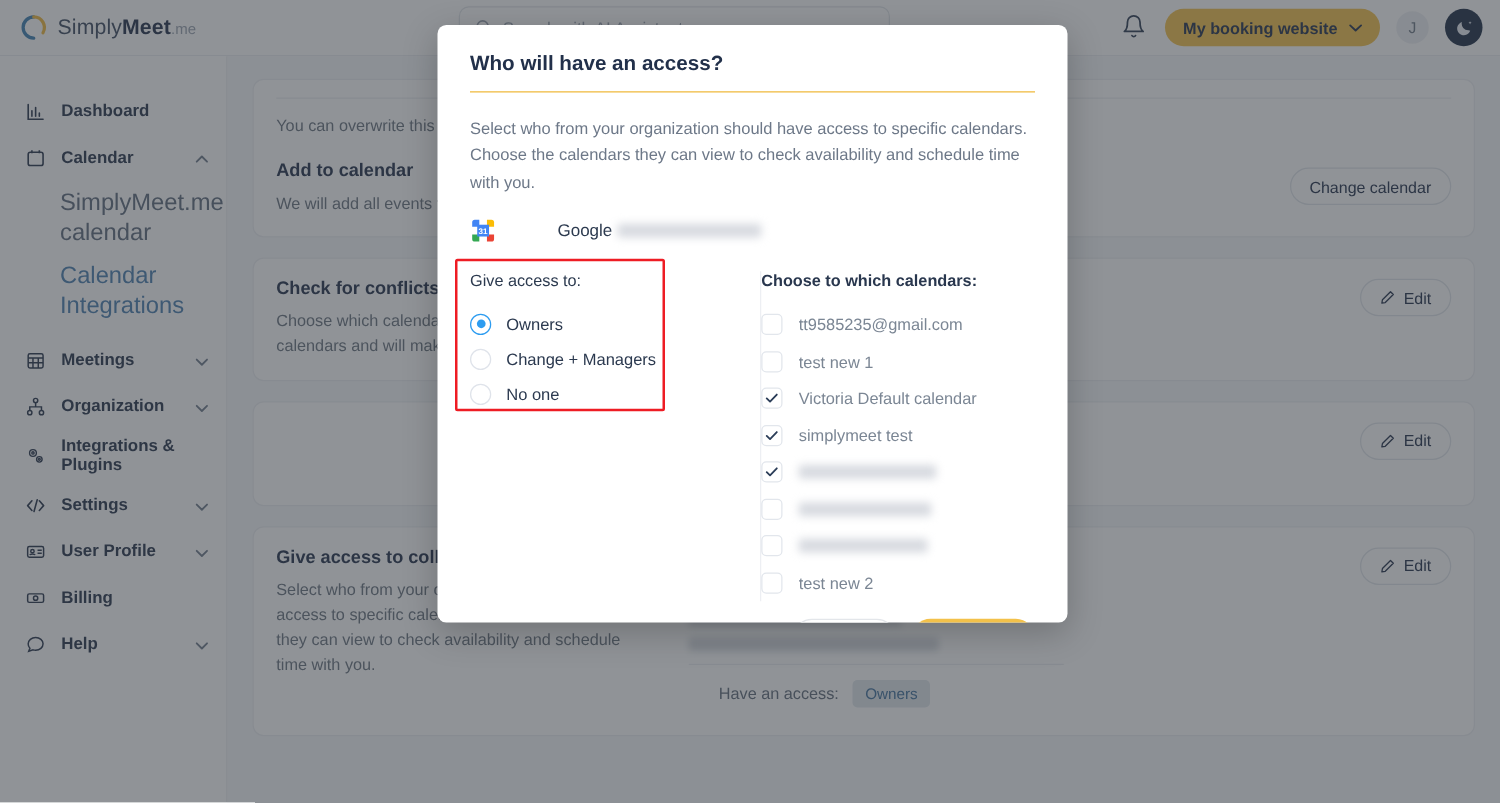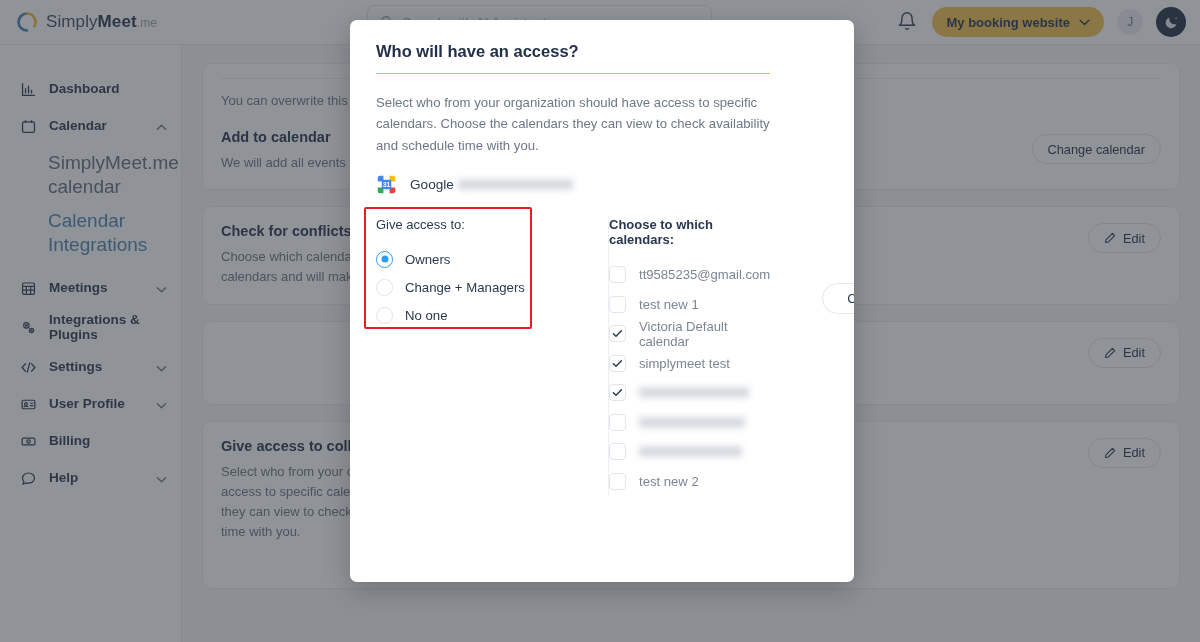--- a/index.html
+++ b/index.html
@@ -100,30 +100,30 @@
   .hr-top { border-top: 1px solid #eceef1; margin: 8px 0 12px; }
   .blurline { height: 11px; border-radius: 2px; background: #d8dce2; filter: blur(3px); margin-bottom: 9px; }
   .accessrow { display: flex; align-items: center; gap: 11px; border-top: 1px solid #eceef1; padding-top: 12px; margin-top: 10px; }
   .accessrow .lbl { font-size: 13px; color: #5f6b7a; margin-left: 24px; }
   .badge { background: #dfe6ec; color: #3f6f9b; font-size: 12.2px; border-radius: 4px; padding: 4px 10px; }
   .gcal-sm { width: 17px; height: 17px; }
 
   
   .overlay { position: absolute; inset: 0; background: rgba(52,58,66,0.55); }
   .modal {
-    position: absolute; left: 350px; top: 20px; width: 504px; height: 562px;
+    position: absolute; left: 350px; top: 20px; width: 504px; height: 478px;
     background: #fff; border-radius: 7px; box-shadow: 0 8px 28px rgba(0,0,0,.22);
-    display: flex; flex-direction: row; overflow: hidden;
+    display: flex; flex-direction: column; overflow: hidden;
   }
   .modal-body { padding: 22px 26px 0 26px; flex: 1; }
   .modal-title { font-size: 16.5px; font-weight: 700; color: #22304a; }
   .title-rule { border-bottom: 1.5px solid #F0B93C; margin: 12px 0 18px; }
   .modal-desc { font-size: 13.2px; color: #6d7888; line-height: 1.62; }
   .acct-row { display: flex; align-items: center; gap: 13px; margin-top: 18px; }
-  .acct-row .nm { font-size: 13.6px; color: #2c3a4f; display: flex; align-items: center; gap: 4px;}
+  .acct-row .nm { font-size: 13.6px; color: #2c3a4f; display: flex; align-items: center; gap: 4px; margin-left: 36px;}
   .redact { display:inline-block; height: 11px; background: #d7dae0; filter: blur(3.4px); border-radius: 2px; }
 
   .cols { display: flex; margin-top: 22px; }
   .col-left { width: 232px; position: relative; }
   .col-right { flex: 1; border-left: 1px solid #edeff3; }
   .redbox {
     position: absolute; left: -12px; top: -10px; width: 168px; height: 122px;
     border: 2px solid #ee1c24; border-radius: 2px; pointer-events: none;
   }
   .grp-title { font-size: 13px; color: #2c3a4f; margin-bottom: 13px; font-weight: 400; }
@@ -257,20 +257,36 @@
           </svg>
         </span>
         <span class="lbl">Meetings</span>
         <span class="chev">
           <svg width="11" height="11" viewBox="0 0 12 12">
               <path d="M1.5 4 L6 8.5 L10.5 4" fill="none" stroke="#6e7a8b" stroke-width="1.6" stroke-linecap="round" stroke-linejoin="round"></path>
             </svg>
         </span>
       </div>
 
+      <div class="nav-item">
+        <span class="ico">
+          <svg width="17" height="17" viewBox="0 0 20 20" fill="none" stroke="#27344b" stroke-width="1.4">
+            <circle cx="10" cy="4" r="2"></circle>
+              <circle cx="4.5" cy="15.5" r="2"></circle>
+              <circle cx="15.5" cy="15.5" r="2"></circle>
+            <path d="M10 6v3.5M4.5 13.5V10h11v3.5"></path>
+          </svg>
+        </span>
+        <span class="lbl">Organization</span>
+        <span class="chev">
+          <svg width="11" height="11" viewBox="0 0 12 12">
+              <path d="M1.5 4 L6 8.5 L10.5 4" fill="none" stroke="#6e7a8b" stroke-width="1.6" stroke-linecap="round" stroke-linejoin="round"></path>
+            </svg>
+        </span>
+      </div>
 
       <div class="nav-item tall">
         <span class="ico">
           <svg width="17" height="17" viewBox="0 0 20 20" fill="none" stroke="#27344b" stroke-width="1.3">
             <circle cx="7.5" cy="7.5" r="3.2"></circle>
               <circle cx="7.5" cy="7.5" r="1.1"></circle>
             <circle cx="13.5" cy="13.5" r="2.6"></circle>
               <circle cx="13.5" cy="13.5" r="0.9"></circle>
           </svg>
         </span>

